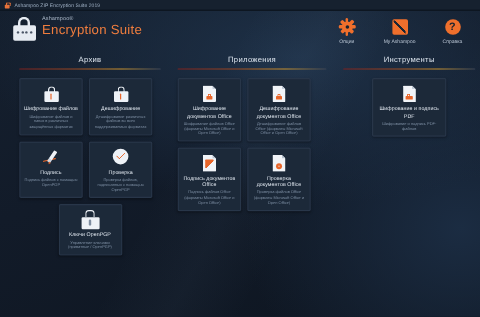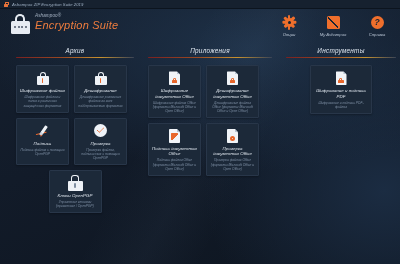--- a/index.html
+++ b/index.html
@@ -10,21 +10,20 @@
     color:#c8d2de;
     -webkit-font-smoothing:antialiased;
   }
   #app {
     position:relative; width:400px; height:264px;
     background:
       radial-gradient(ellipse 420px 200px at 62% 18%, #1e3148 0%, rgba(30,49,72,0) 62%),
       radial-gradient(ellipse 300px 260px at 96% 72%, #1b2c42 0%, rgba(27,44,66,0) 60%),
       linear-gradient(160deg,#15202f 0%,#121b29 45%,#0e1621 100%);
     overflow:hidden;
-    font-style:italic;
   }
   
   #app:before {
     content:""; position:absolute; inset:0; pointer-events:none;
     background:linear-gradient(118deg, rgba(255,255,255,0) 40%, rgba(140,175,215,.045) 52%, rgba(255,255,255,0) 63%);
   }
 
   
   .titlebar {
     position:relative; height:9px; width:100%;

